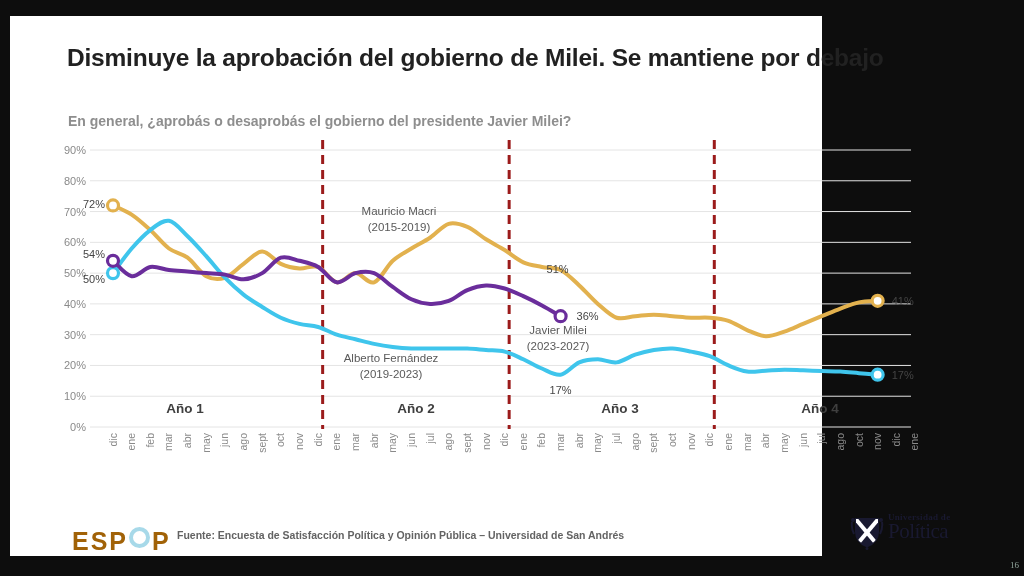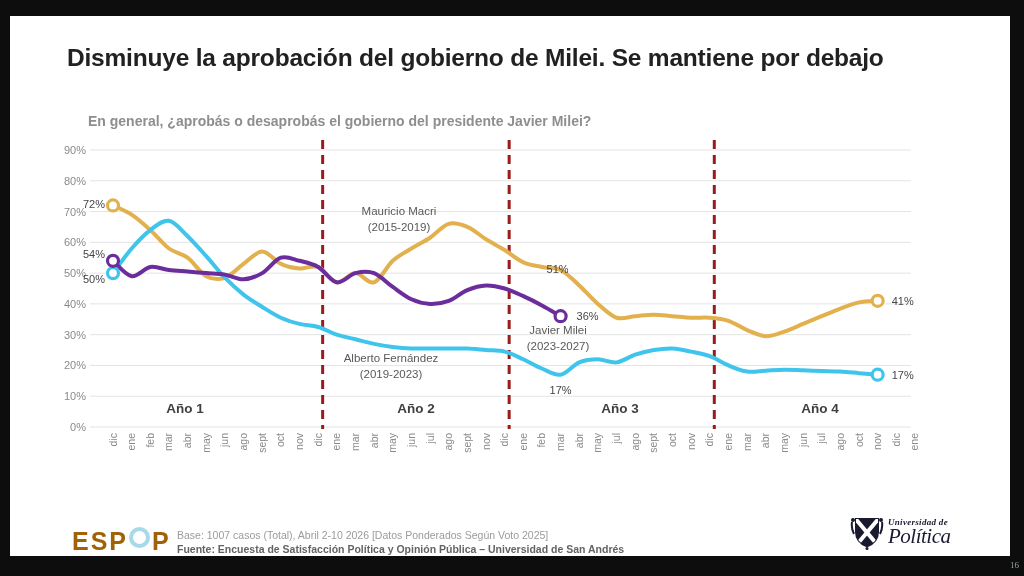--- a/index.html
+++ b/index.html
@@ -1,30 +1,30 @@
 <!DOCTYPE html>
 <html><head>
 <meta charset="utf-8">
 <style>
   html,body{margin:0;padding:0;background:#0d0d0d;}
   body{width:1024px;height:576px;overflow:hidden;font-family:"Liberation Sans",sans-serif;}
   .stage{position:relative;width:1024px;height:576px;background:#0d0d0d;}
-  .card{position:absolute;left:10px;top:16px;width:1000px;height:540px;background:#ffffff;}
+  .card{position:absolute;left:10px;top:16px;width:812px;height:540px;background:#ffffff;}
   .title{position:absolute;left:57px;top:26px;width:930px;font-size:24.5px;font-weight:bold;
          color:#212121;line-height:31px;letter-spacing:-0.2px;}
-  .subtitle{position:absolute;left:58px;top:97px;width:800px;font-size:14px;font-weight:bold;color:#8e8e8e;margin-left:20px;}
+  .subtitle{position:absolute;left:58px;top:97px;width:800px;font-size:14px;font-weight:bold;color:#8e8e8e;}
   #chart{position:absolute;left:0;top:0;z-index:5;pointer-events:none;}
   .footer-espop{position:absolute;left:72px;top:527px;z-index:6;font-size:25px;font-weight:800;
                 letter-spacing:2px;color:#a16207;display:flex;}
   .espop-o{display:inline-block;width:13px;height:13px;border:4px solid #a7d9e9;border-radius:50%;
            margin:0 2px 0 1px;}
   .footer-source{position:absolute;left:177px;top:528px;z-index:6;line-height:14px;}
   .src-line1{font-size:10.5px;color:#9b9b9b;}
   .src-line2{font-size:10.5px;color:#636363;font-weight:bold;}
-  .uni-logo{position:absolute;left:850px;top:512px;z-index:6;display:flex;align-items:center;font-style:italic;}
+  .uni-logo{position:absolute;left:850px;top:512px;z-index:6;display:flex;align-items:flex-start;}
   .uni-text{margin-left:4px;color:#191930;font-family:"Liberation Serif",serif;}
   .uni-small{font-size:9px;font-weight:bold;letter-spacing:0.3px;}
   .uni-big{font-size:21px;line-height:19px;letter-spacing:-0.5px;}
   .pagenum{position:absolute;right:5px;top:560px;z-index:7;font-size:9px;color:#92a79d;font-family:Liberation Serif, serif;}
 </style>
 </head>
 <body>
 
 <div class="stage">
   <div class="card">
@@ -131,21 +131,20 @@
       <text x="558" y="349.5" font-size="11.5" fill="#595959" text-anchor="middle" font-family="&quot;Liberation Sans&quot;,sans-serif">(2023-2027)</text>
     </svg>
 
   <div class="footer-espop">
     <span>ESP</span>
     <span class="espop-o"></span>
     <span>P</span>
   </div>
 
   <div class="footer-source">
-    <div class="src-line1">Base: 1007 casos (Total), Abril 2-10 2026 [Datos Ponderados Según Voto 2025]</div>
     <div class="src-line2">Fuente: Encuesta de Satisfacción Política y Opinión Pública – Universidad de San Andrés</div>
   </div>
 
   <div class="uni-logo">
     <svg width="34" height="38" viewBox="0 0 34 38">
       <defs>
           <clipPath id="shieldClip">
             <path d="M6,7 L28,7 L28,20 Q28,30 17,34 Q6,30 6,20 Z"></path>
           </clipPath>
         </defs>

